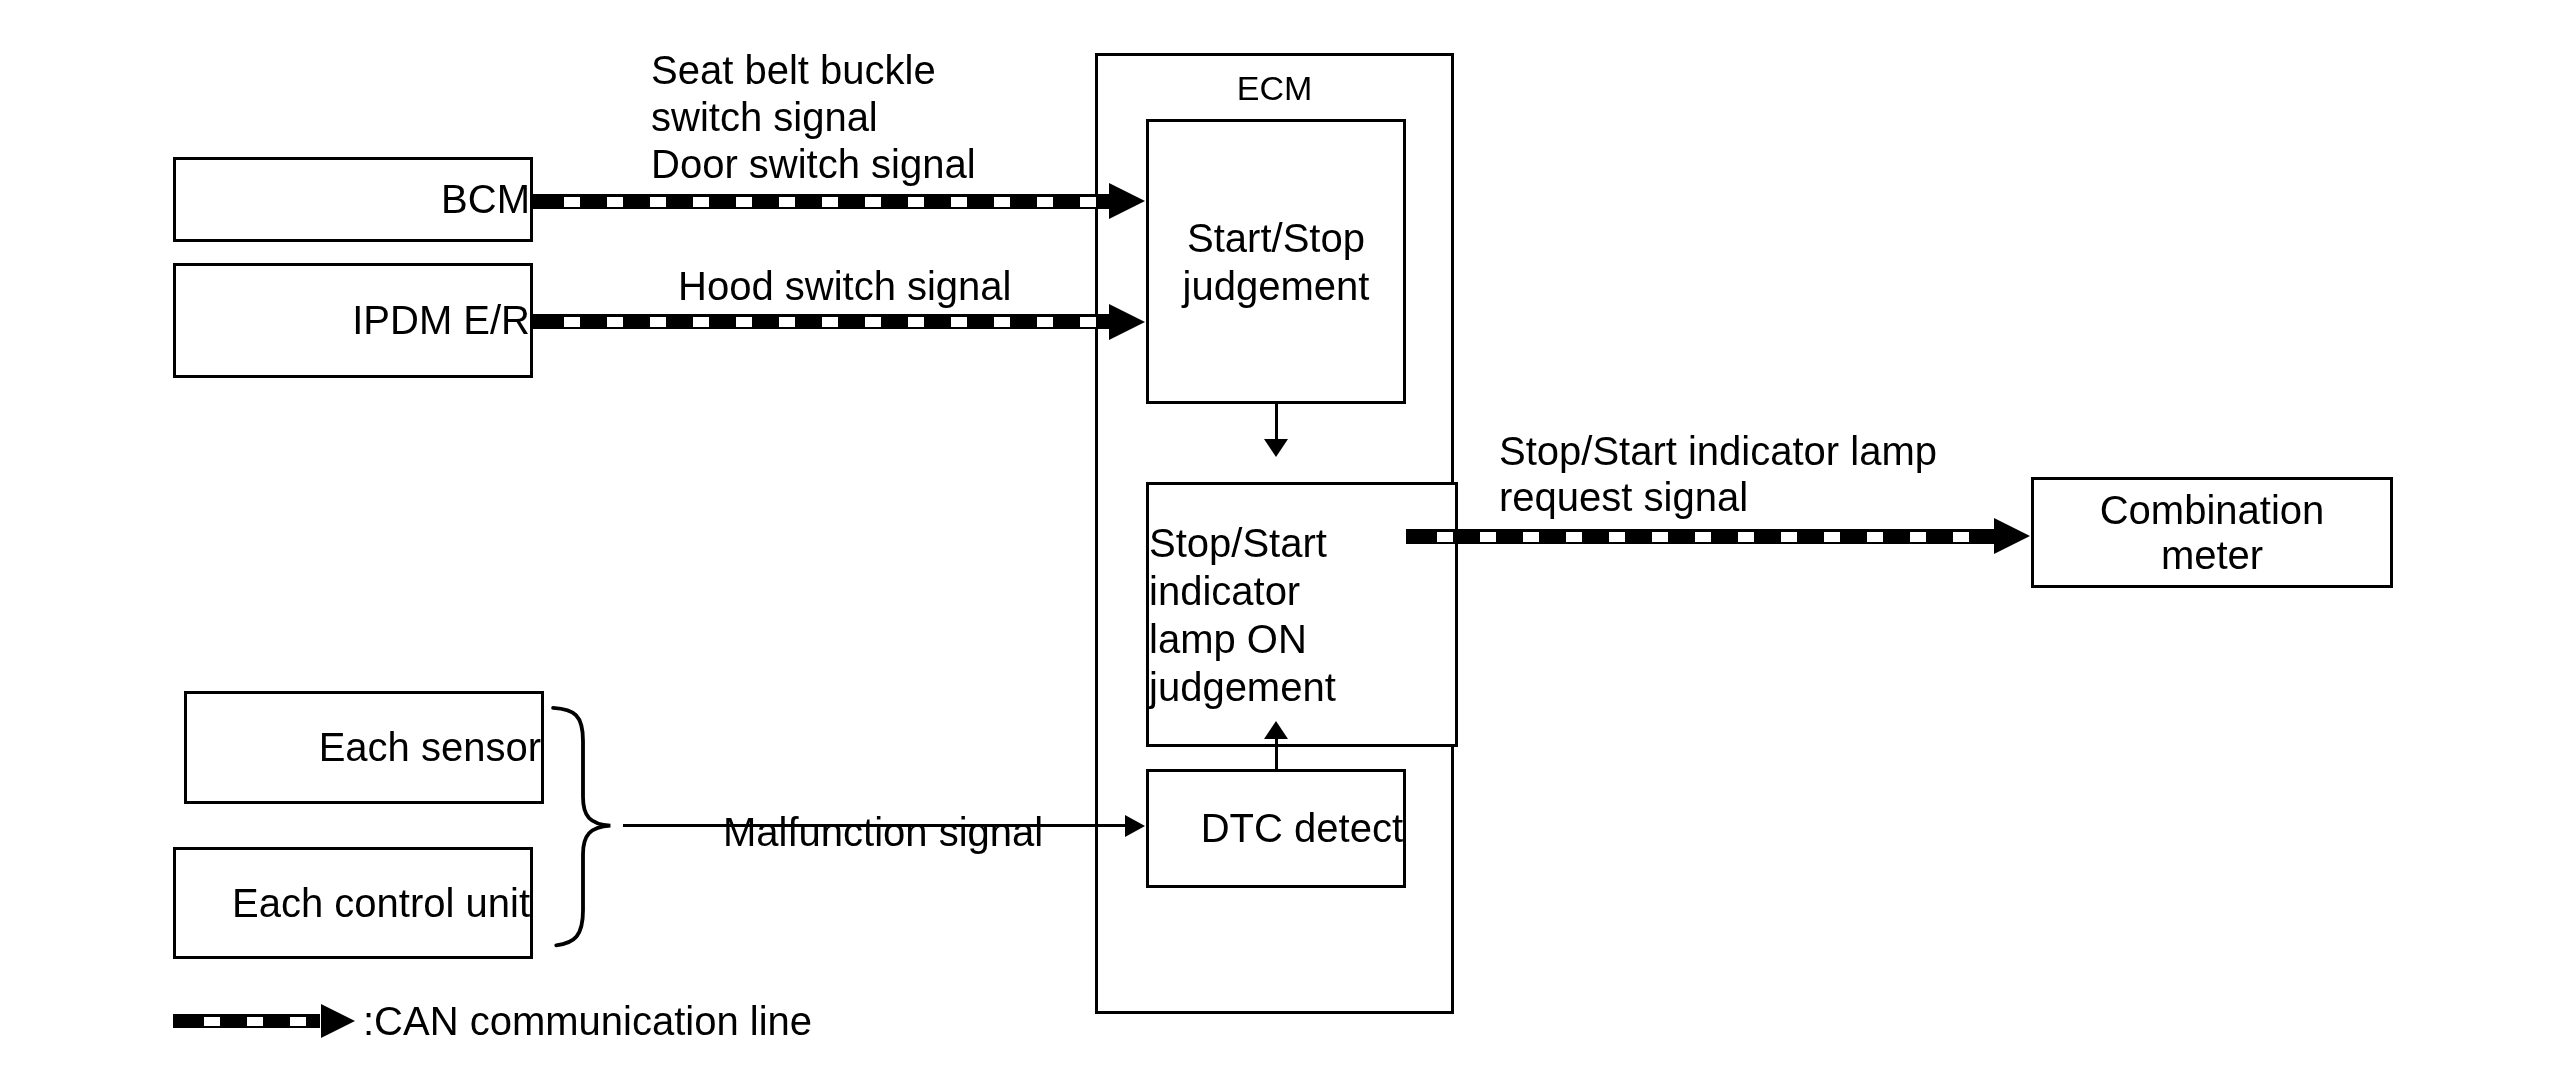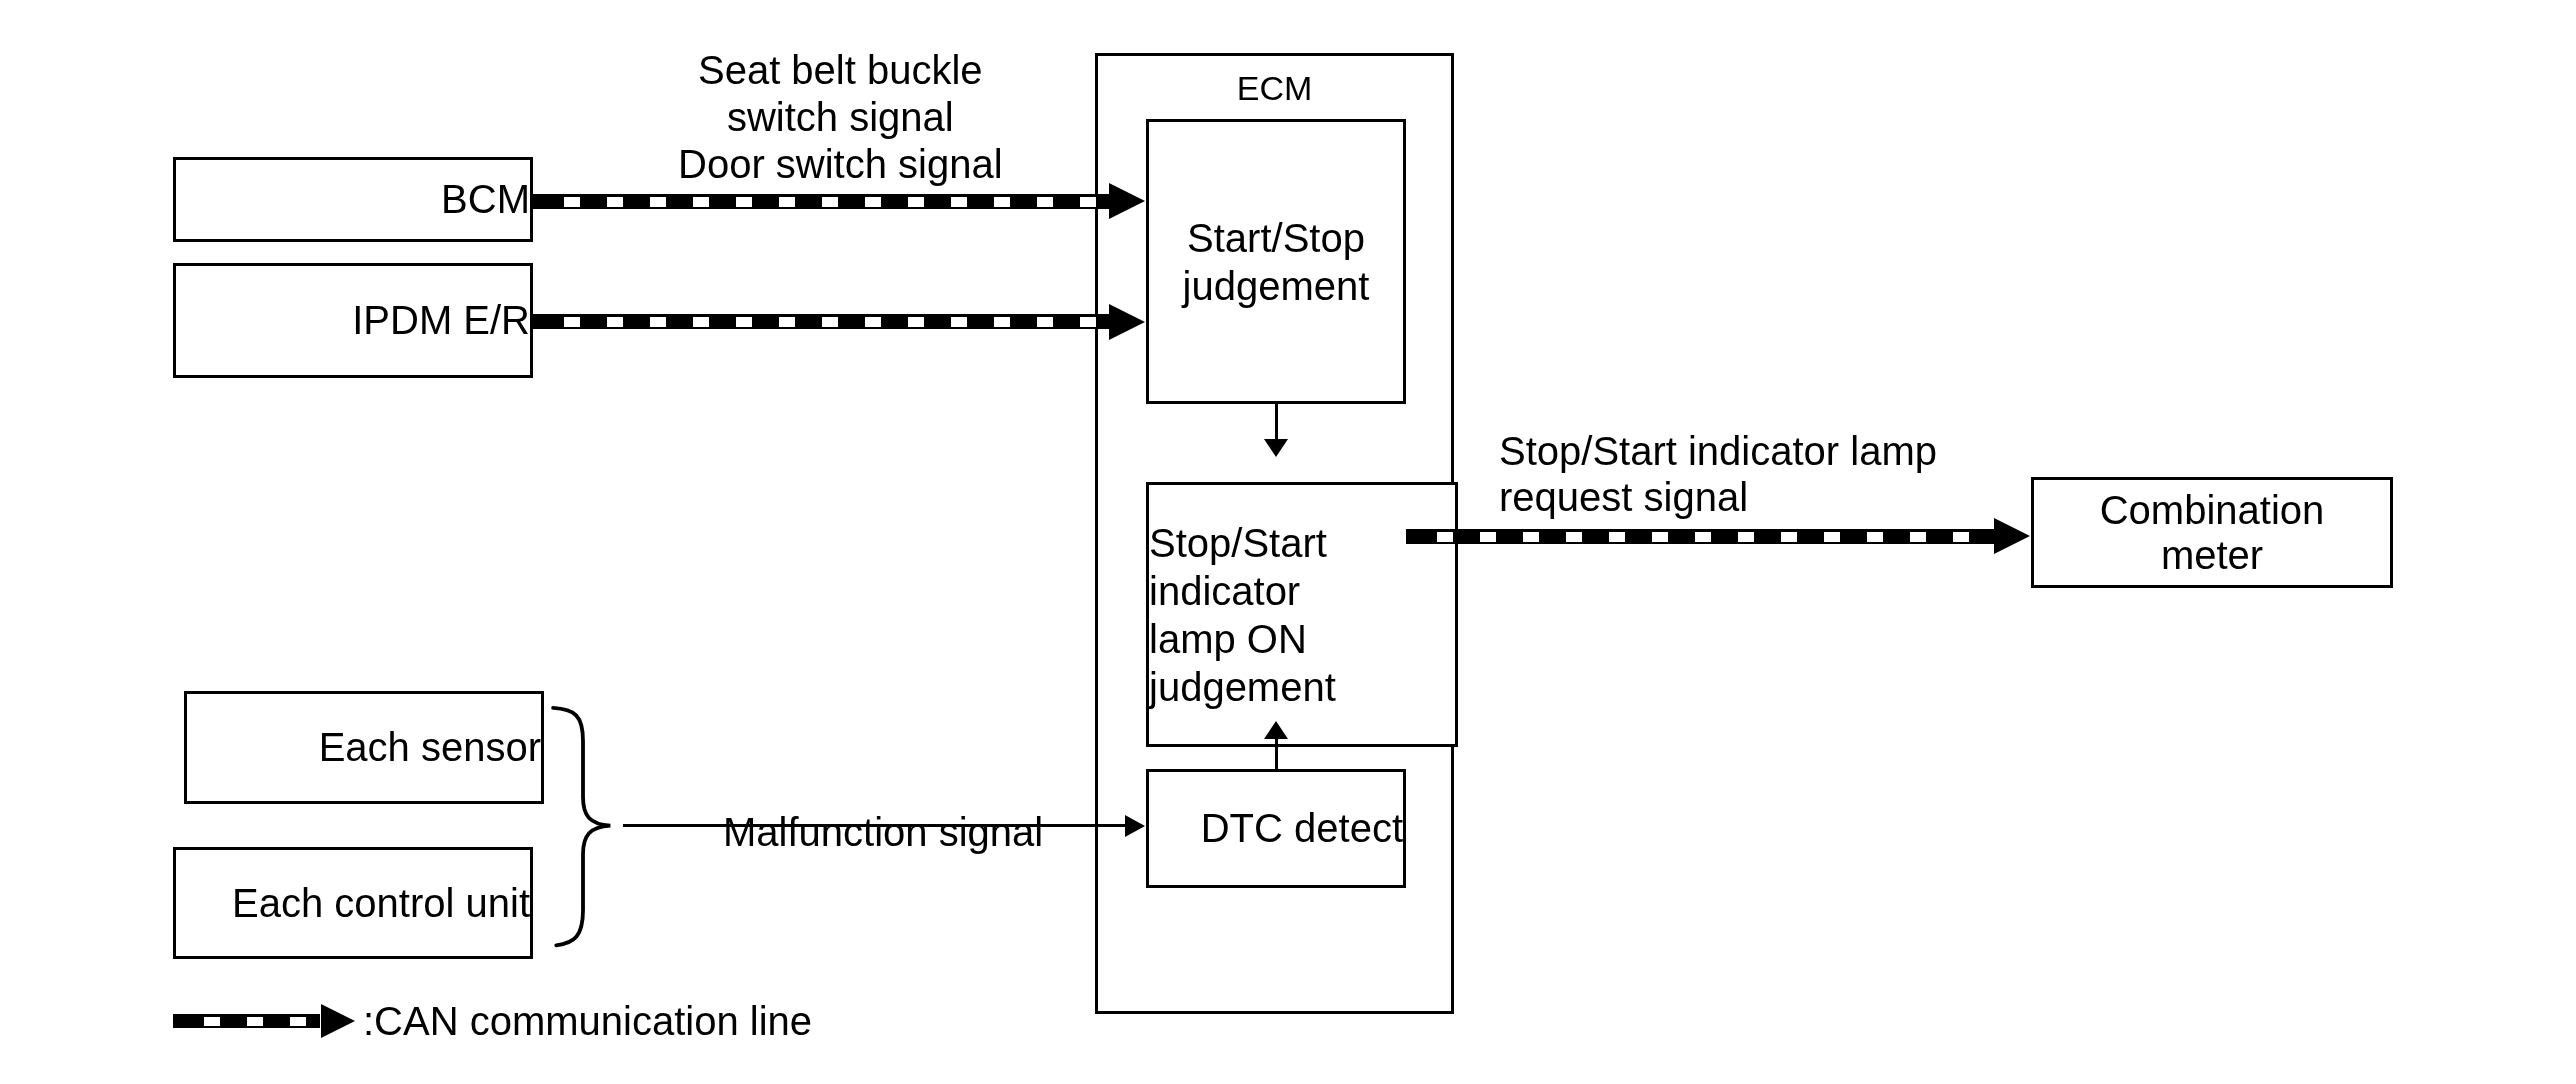--- a/index.html
+++ b/index.html
@@ -221,26 +221,27 @@
 
   <svg class="brace-svg" style="left:548px; top:700px;" width="70" height="252" viewBox="0 0 110 395">
     <path d="M 8 12 C 42 14, 55 24, 55 64 L 55 152 C 55 182, 66 195, 98 197 C 66 199, 55 212, 55 242 L 55 330 C 55 370, 42 381, 13 385" fill="none" stroke="#000000" stroke-width="6" stroke-linecap="round"></path>
   </svg>
 
   <div>
     <div class="hline" style="left:623px; top:824px; width:504px;"></div>
     <div class="head-right" style="left:1125px; top:815px;"></div>
   </div>
 
-  <div class="float-label multiline left-align" style="left:678px; top:47px;align-items:center;">
+  <div class="float-label multiline left-align" style="left:651px; top:47px;">
     <span>Seat belt buckle</span>
     <span>switch signal</span>
     <span>Door switch signal</span>
   </div>
 
+  <div class="float-label" style="left:678px; top:263px;">Hood switch signal</div>
 
   <div class="float-label multiline left-align" style="left:1499px; top:428px; line-height:46px;">
     <span>Stop/Start indicator lamp</span>
     <span>request signal</span>
   </div>
 
   <div class="float-label" style="left:723px; top:772px;margin-top:37px;">Malfunction signal</div>
 
   <div>
     <div class="legend-bar" style="left:173px; top:1014px; width:147px;">

